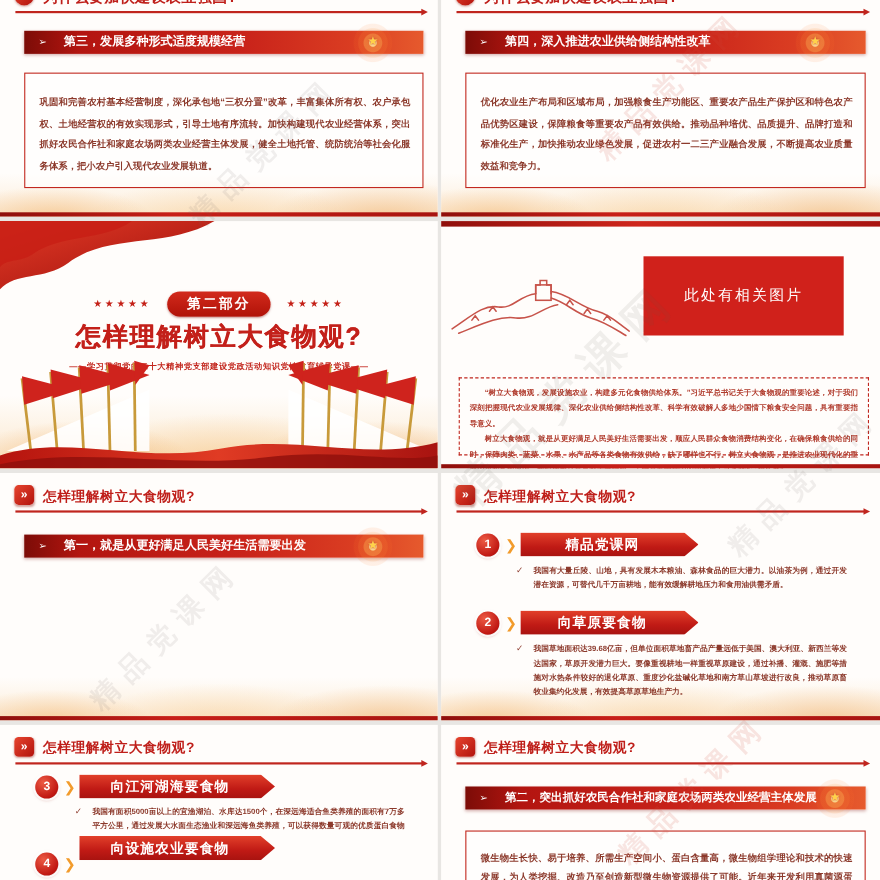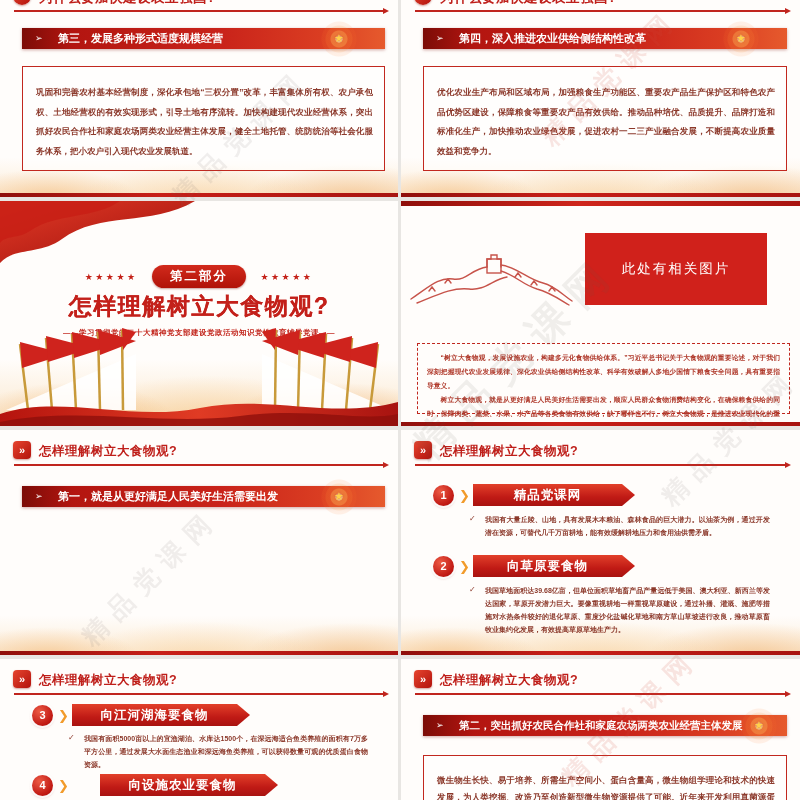--- a/index.html
+++ b/index.html
@@ -348,21 +348,21 @@
       <div class="num-circle" style="left:32px;top:46px;">3</div>
       <div class="orange-chev" style="left:58px;top:46px;">❯</div>
       <div class="arrow-banner" style="left:72px;top:45px;width:178px;">向江河湖海要食物</div>
       <div class="check" style="left:68px;top:74px;">✓</div>
       <div class="item-text" style="left:84px;right:30px;top:74px;">我国有面积5000亩以上的宜渔湖泊、水库达1500个，在深远海适合鱼类养殖的面积有7万多平方公里，通过发展大水面生态渔业和深远海鱼类养殖，可以获得数量可观的优质蛋白食物资源。</div>
     </div>
 
     <div>
       <div class="num-circle" style="left:32px;top:116px;">4</div>
       <div class="orange-chev" style="left:58px;top:116px;">❯</div>
-      <div class="arrow-banner" style="left:72px;top:115px;width:178px;margin-left:28px;">向设施农业要食物</div>
+      <div class="arrow-banner" style="left:72px;top:101px;width:178px;">向设施农业要食物</div>
     </div>
   </div>
 </div>
 
 <div class="slide" id="s8" style="left:401px;top:659px;width:399px;height:141px;">
   <div class="full">
     <div class="hdr">
       <div class="hdr-icon">»</div>
       <div class="hdr-text">怎样理解树立大食物观?</div>
       <div class="hdr-line"></div>

